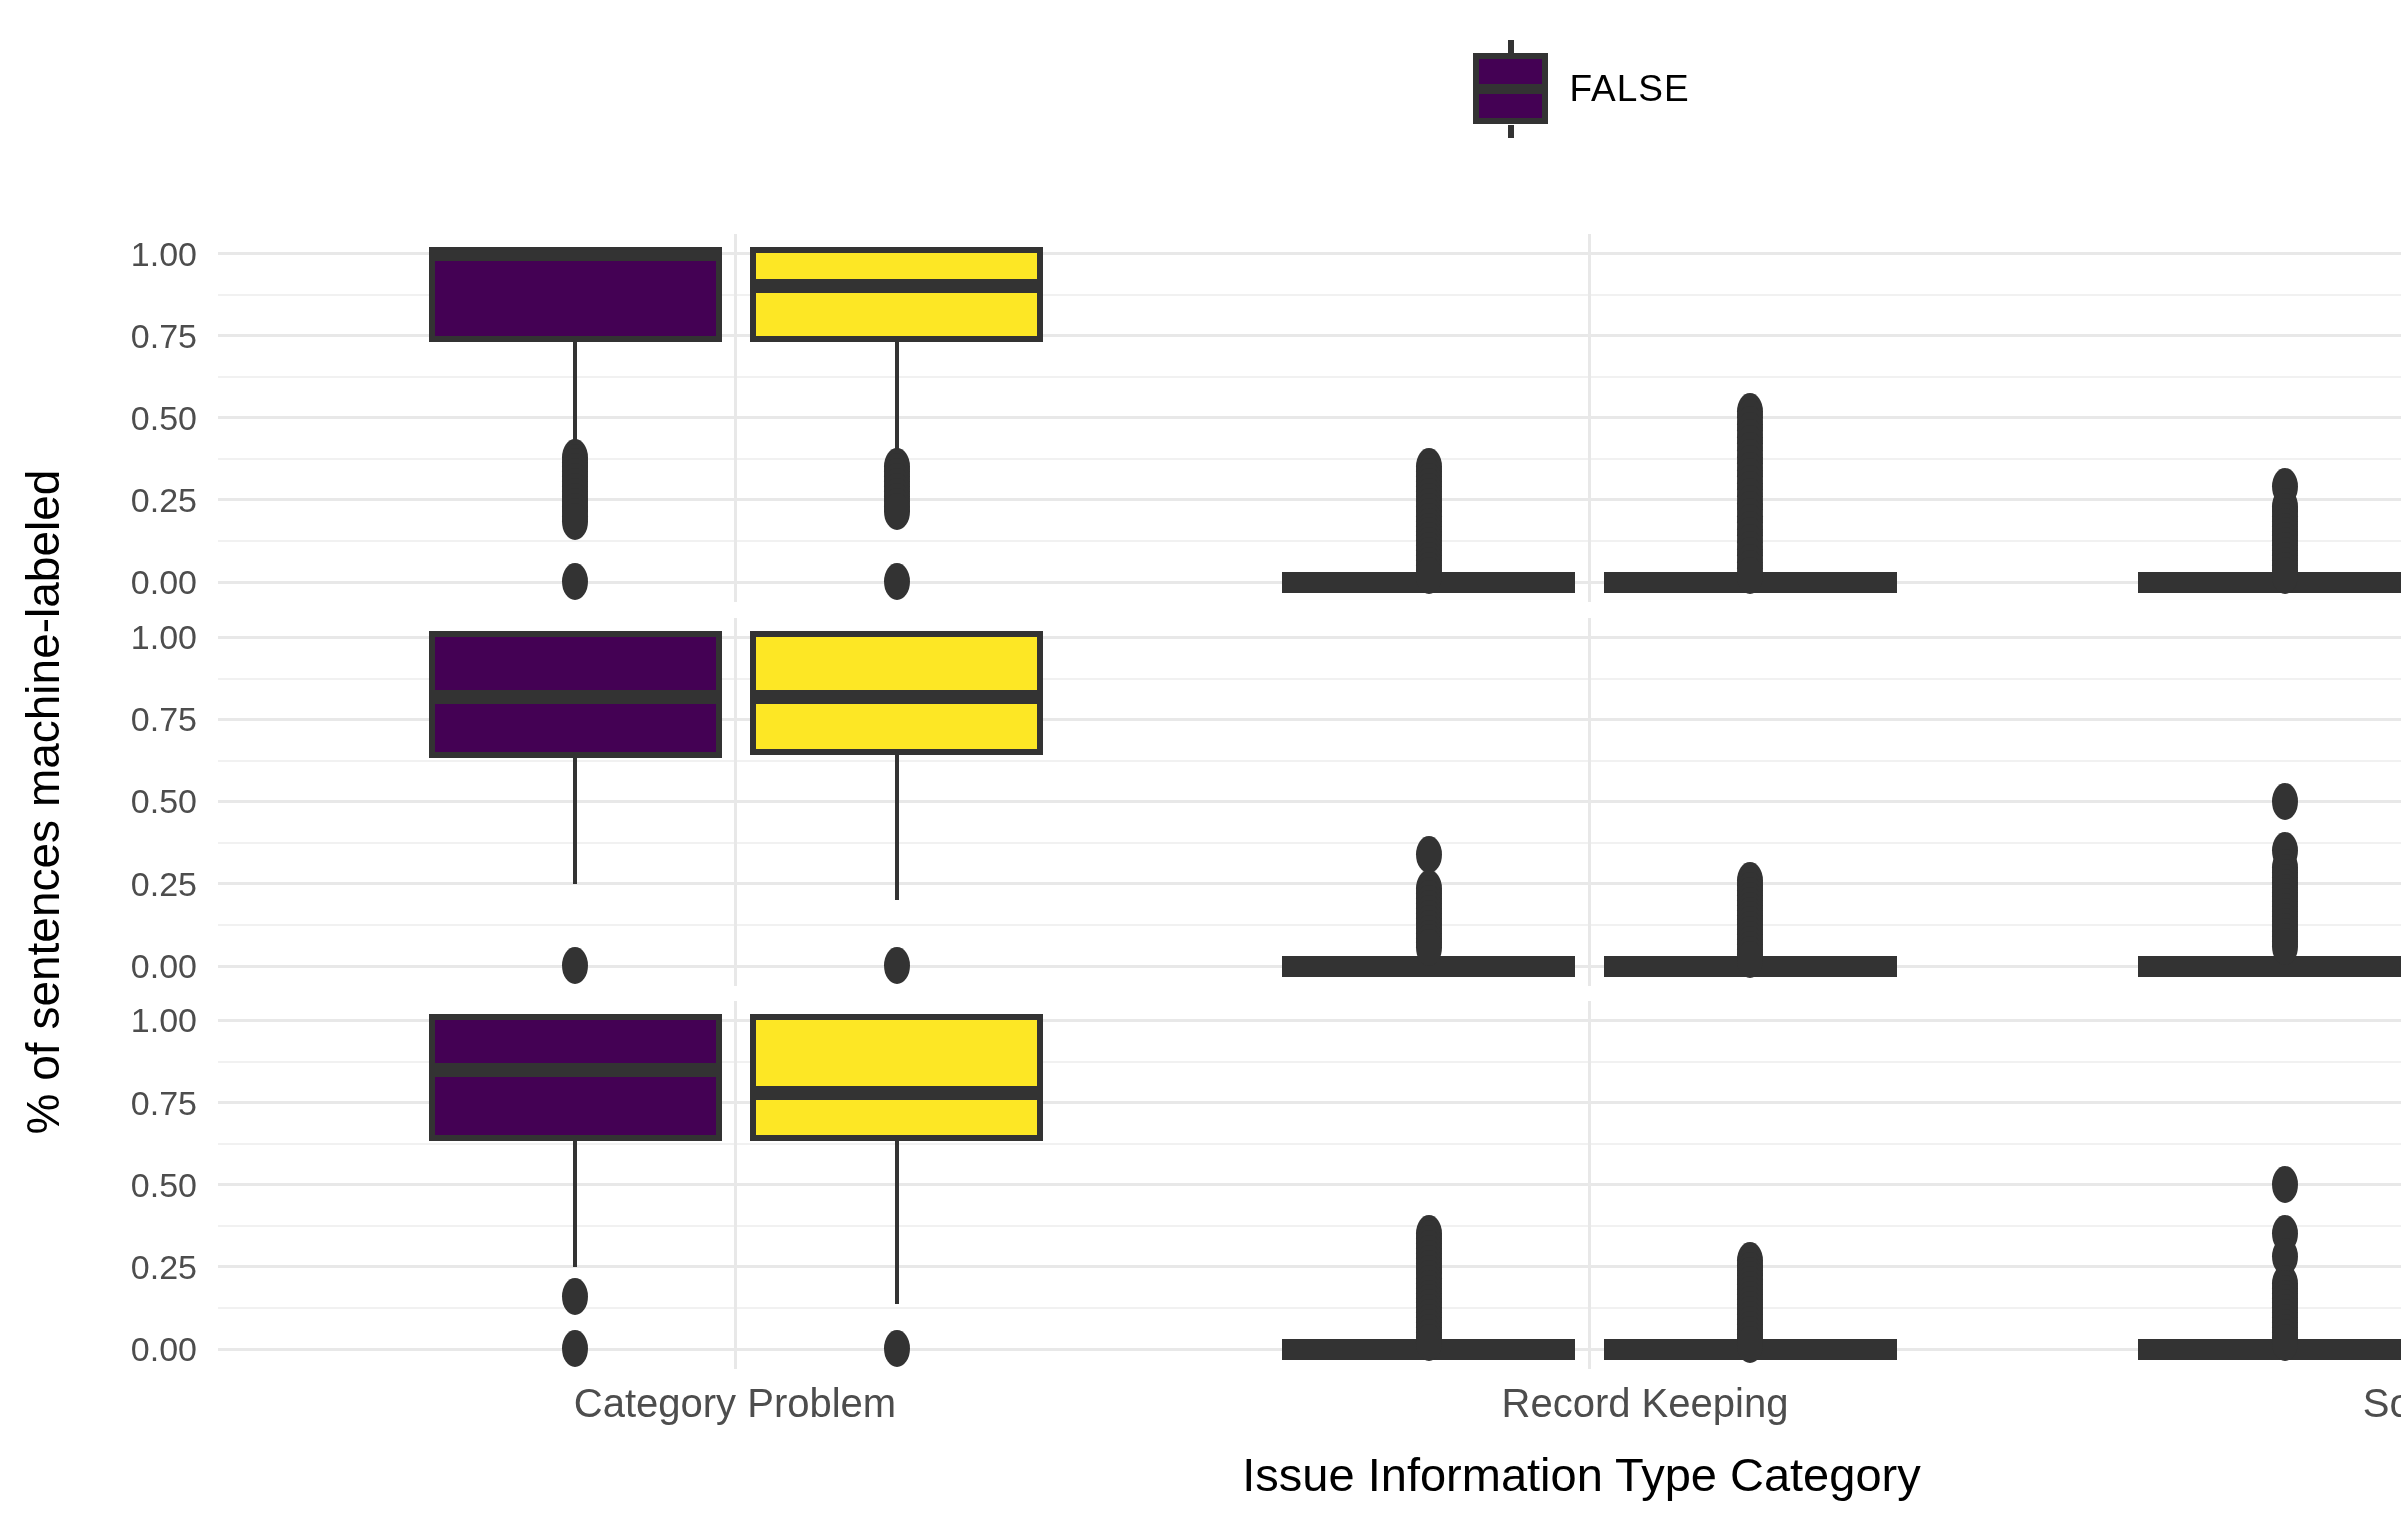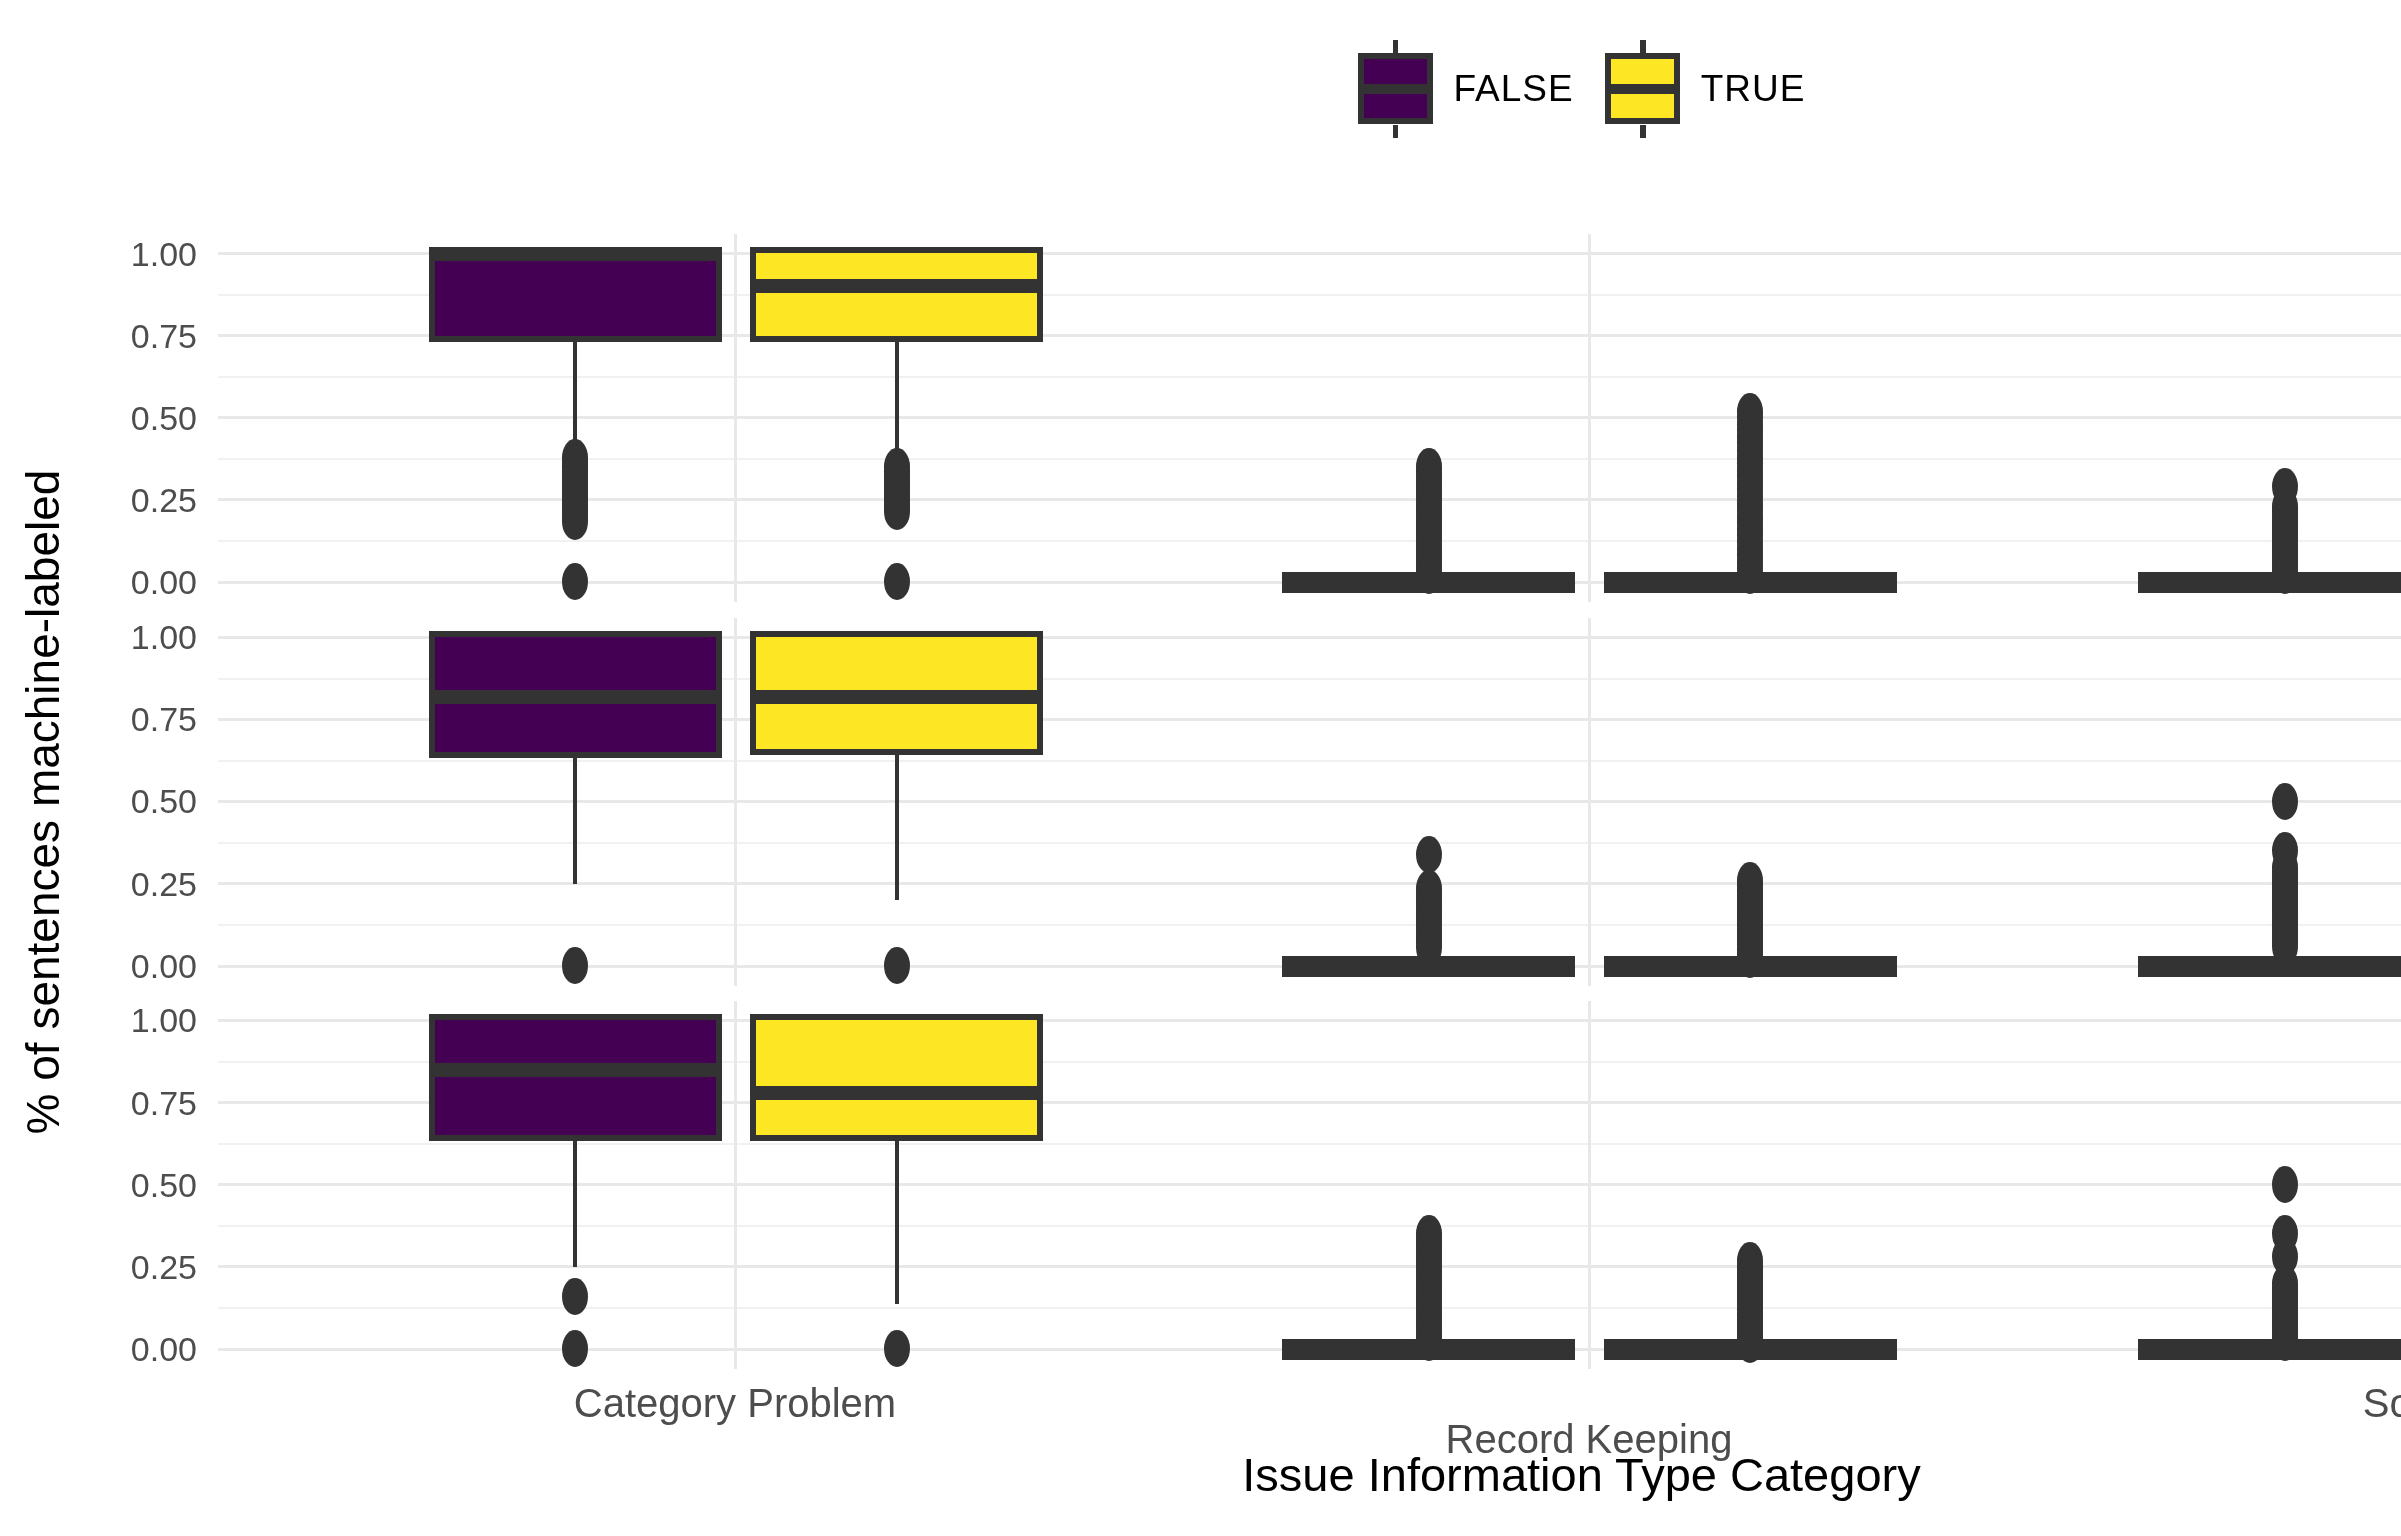--- a/index.html
+++ b/index.html
@@ -67,30 +67,20 @@
       <span class="legend-key">
         <span class="wh top"></span>
         <span class="kbox key-fill-0" style="background: rgb(68, 1, 84);">
           <span class="kmed"></span>
         </span>
         <span class="wh bot"></span>
       </span>
       <span class="legend-label">FALSE</span>
     </span>
 
-    <span class="legend-entry">
-      <span class="legend-key">
-        <span class="wh top"></span>
-        <span class="kbox key-fill-1" style="background: rgb(253, 231, 37);">
-          <span class="kmed"></span>
-        </span>
-        <span class="wh bot"></span>
-      </span>
-      <span class="legend-label">TRUE</span>
-    </span>
   </div>
 
   <div id="y-axis-title">% of sentences machine-labeled</div>
   <div id="x-axis-title">Issue Information Type Category</div>
 
   <div id="plot-area">
       <div class="panel" style="top: 234px;">
         <div class="gridline-h minor" style="top: 306px; height: 1.9px;"></div>
         <div class="gridline-h minor" style="top: 224px; height: 1.9px;"></div>
         <div class="gridline-h minor" style="top: 142px; height: 1.9px;"></div>
@@ -368,18 +358,18 @@
         <div class="outlier" style="left: 2054px; top: 313px; width: 26px; height: 37px;"></div>
         <div class="outlier" style="left: 2054px; top: 318px; width: 26px; height: 37px;"></div>
         <div class="outlier" style="left: 2054px; top: 323px; width: 26px; height: 37px;"></div>
       </div>
       <div class="tick-label" style="top: 1001px;">1.00</div>
       <div class="tick-label" style="top: 1084px;">0.75</div>
       <div class="tick-label" style="top: 1166px;">0.50</div>
       <div class="tick-label" style="top: 1248px;">0.25</div>
       <div class="tick-label" style="top: 1330px;">0.00</div>
       <div class="x-cat-label" style="left: 399px; width: 672px;">Category Problem</div>
-      <div class="x-cat-label" style="left: 1253px; width: 672px; margin-top: 36px;">Record Keeping</div>
+      <div class="x-cat-label" style="left: 1309px; width: 672px;">Record Keeping</div>
       <div class="x-cat-label" style="left: 2109px; width: 672px;">Solutions</div>
     </div>
 
 </div>
 
 
 </body></html>

